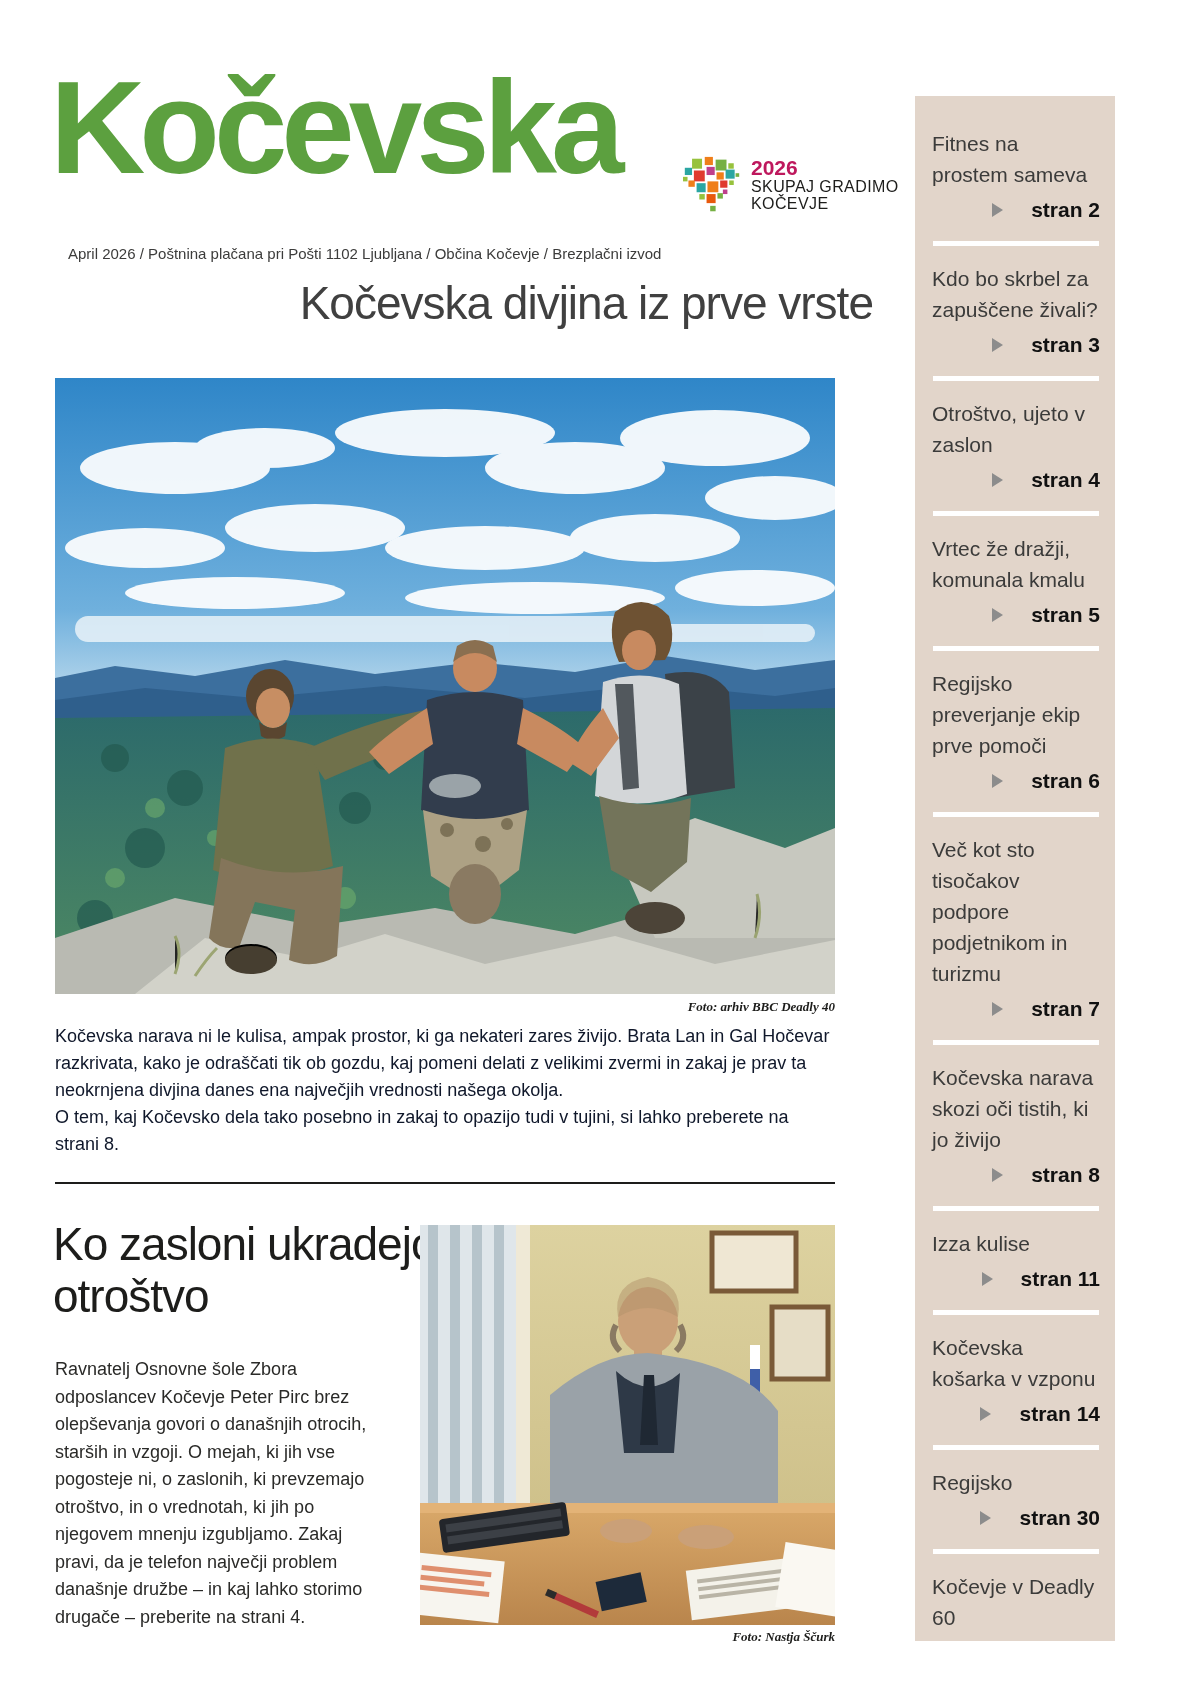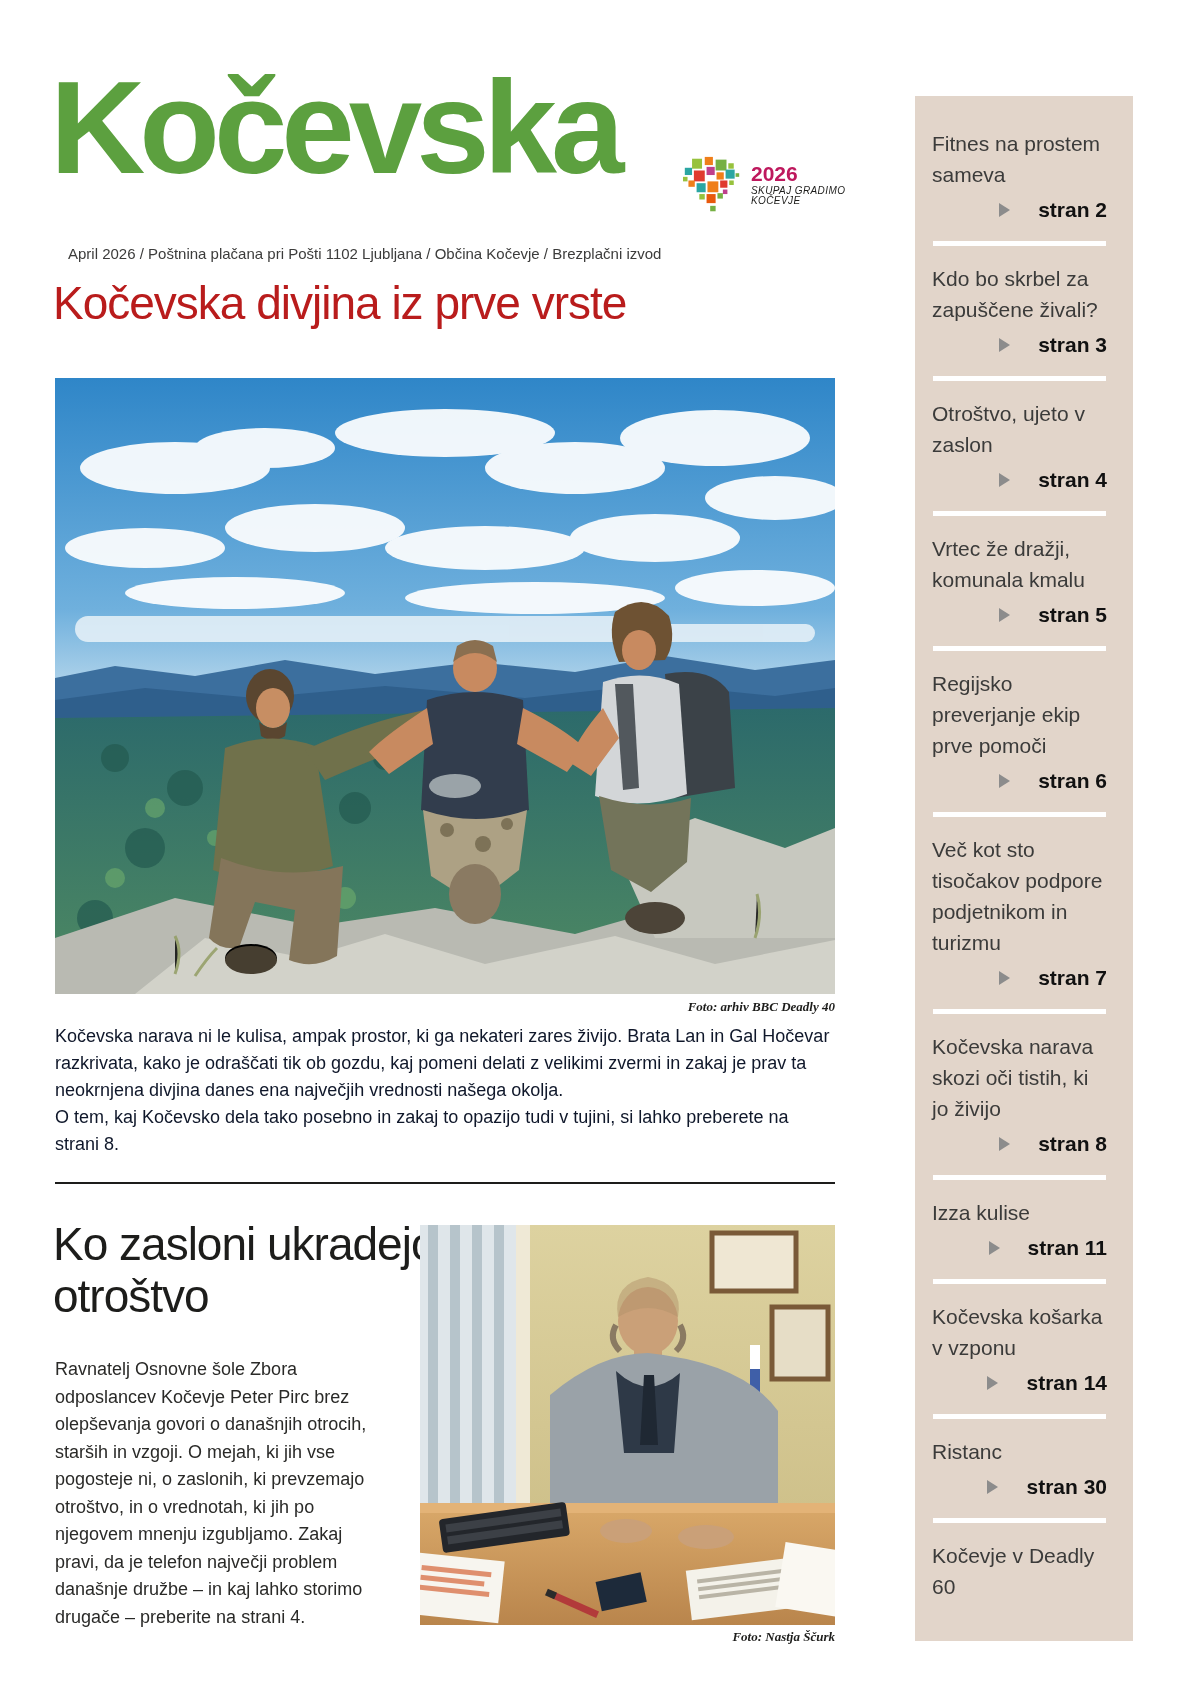--- a/index.html
+++ b/index.html
@@ -10,26 +10,26 @@
   
   .masthead-title{
     position:absolute;left:50px;top:46px;
     font-size:132px;font-weight:bold;letter-spacing:-6px;line-height:1;
     color:var(--green,#5ca03f);
   }
   .brand{position:absolute;left:683px;top:138px;display:flex;align-items:center;gap:10px;}
   .brand svg{display:block;}
   .brand-text{line-height:1.05;}
   .brand-year{font-size:21px;font-weight:bold;color:#be185d;}
-  .brand-line{font-size:10px;letter-spacing:.4px;color:#1d1d1b;font-style:italic;}
+  .brand-line{font-size:16px;letter-spacing:.4px;color:#1d1d1b;}
   .dateline{position:absolute;left:68px;top:229px;font-size:15px;color:#3c3c3b;text-align:right;}
   
   .headline-1{
     position:absolute;left:53px;top:260px;width:820px;
-    font-size:46px;font-weight:400;letter-spacing:-1px;color:#b91c1c;
+    font-size:46px;font-weight:400;letter-spacing:-1px;color:#404040;text-align:right;
   }
   .photo-1{position:absolute;left:55px;top:362px;width:780px;height:616px;overflow:hidden;}
   .photo-credit{
     position:absolute;font-family:"Liberation Serif",serif;
     font-style:italic;font-weight:bold;font-size:13px;color:#1d1d1b;text-align:right;
   }
   .credit-1{left:435px;top:983px;width:400px;}
   .lead-body{
     position:absolute;left:55px;top:1007px;width:782px;
     font-size:18px;line-height:27px;color:#0f172a;
@@ -42,23 +42,23 @@
     font-size:46px;font-weight:400;letter-spacing:-1px;line-height:1.13;color:#1d1d1b;
   }
   .second-body{
     position:absolute;left:55px;top:1340px;width:322px;
     font-size:18px;line-height:27.5px;color:#2a2a28;
   }
   .photo-2{position:absolute;left:420px;top:1209px;width:415px;height:400px;overflow:hidden;}
   .credit-2{left:535px;top:1613px;width:300px;}
   
   .sidebar{
-    position:absolute;left:915px;top:80px;width:218px;height:1545px;
+    position:absolute;left:915px;top:80px;width:200px;height:1545px;
     background:var(--sidebar-bg,#e2d5ca);box-sizing:border-box;
-    padding:32px 26px 18px 17px;overflow:hidden;
+    padding:32px 15px 18px 17px;overflow:hidden;
   }
   .toc-item{display:block;}
   .toc-item + .toc-item::before{
     content:"";display:block;height:5px;background:#ffffff;margin:15px 1px 17px;
   }
   .toc-title{font-size:21px;line-height:31px;color:#3b3b3a;}
   .toc-page-row{
     display:flex;justify-content:flex-end;align-items:center;gap:28px;
     margin-top:4px;height:32px;
   }
@@ -385,21 +385,21 @@
 
     <div class="toc-item">
       <div class="toc-title">Kočevska košarka v vzponu</div>
       <div class="toc-page-row">
         <span class="tri"></span>
         <span class="toc-page">stran 14</span>
       </div>
     </div>
 
     <div class="toc-item">
-      <div class="toc-title">Ristanc</div>
+      <div class="toc-title">Regijsko</div>
       <div class="toc-page-row">
         <span class="tri"></span>
         <span class="toc-page">stran 30</span>
       </div>
     </div>
 
     <div class="toc-item">
       <div class="toc-title">Kočevje v Deadly 60</div>
       <div class="toc-page-row">
         

